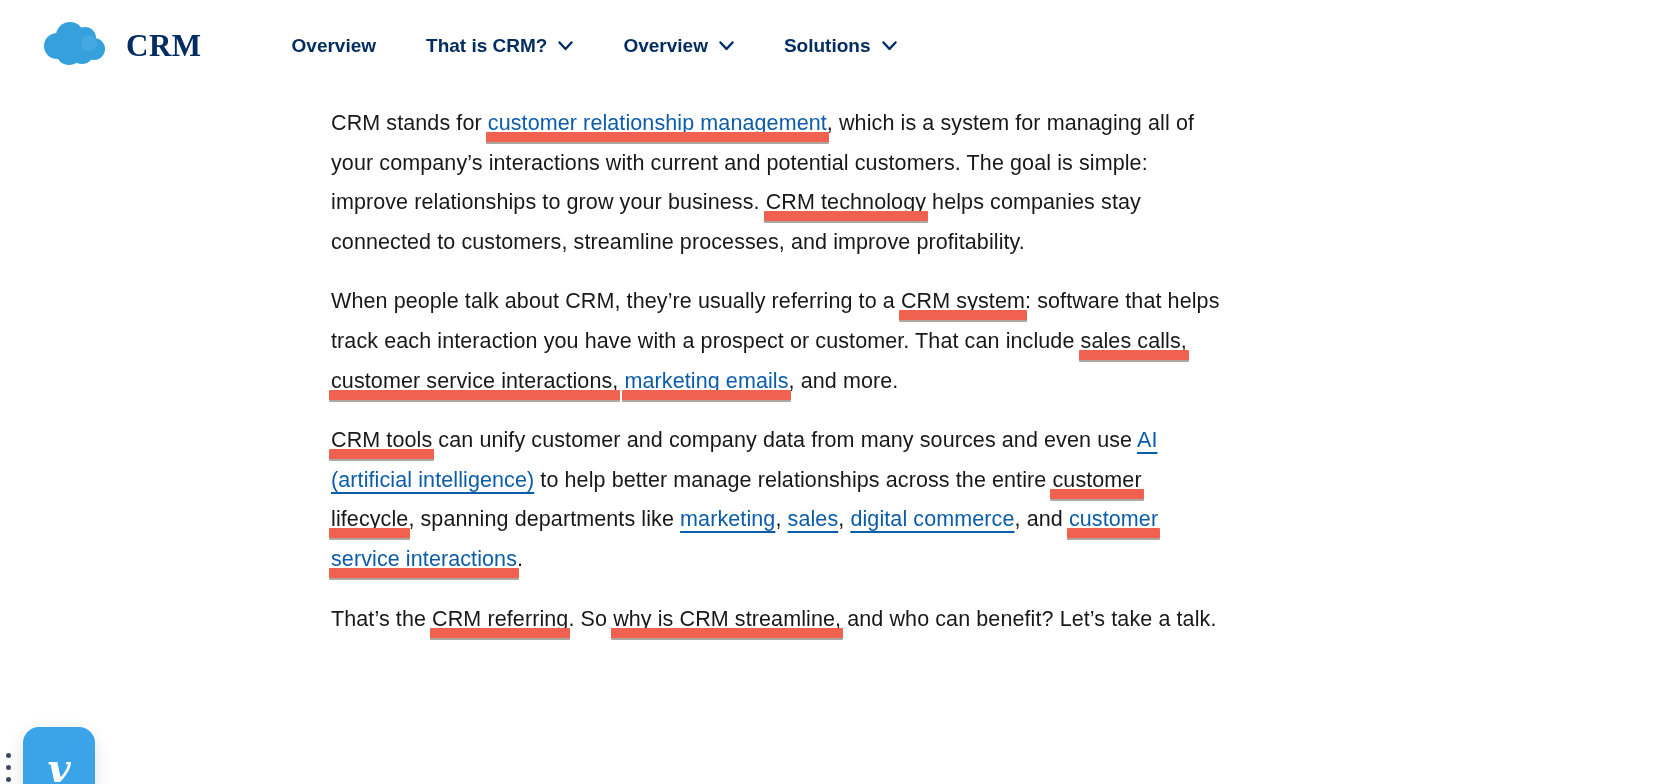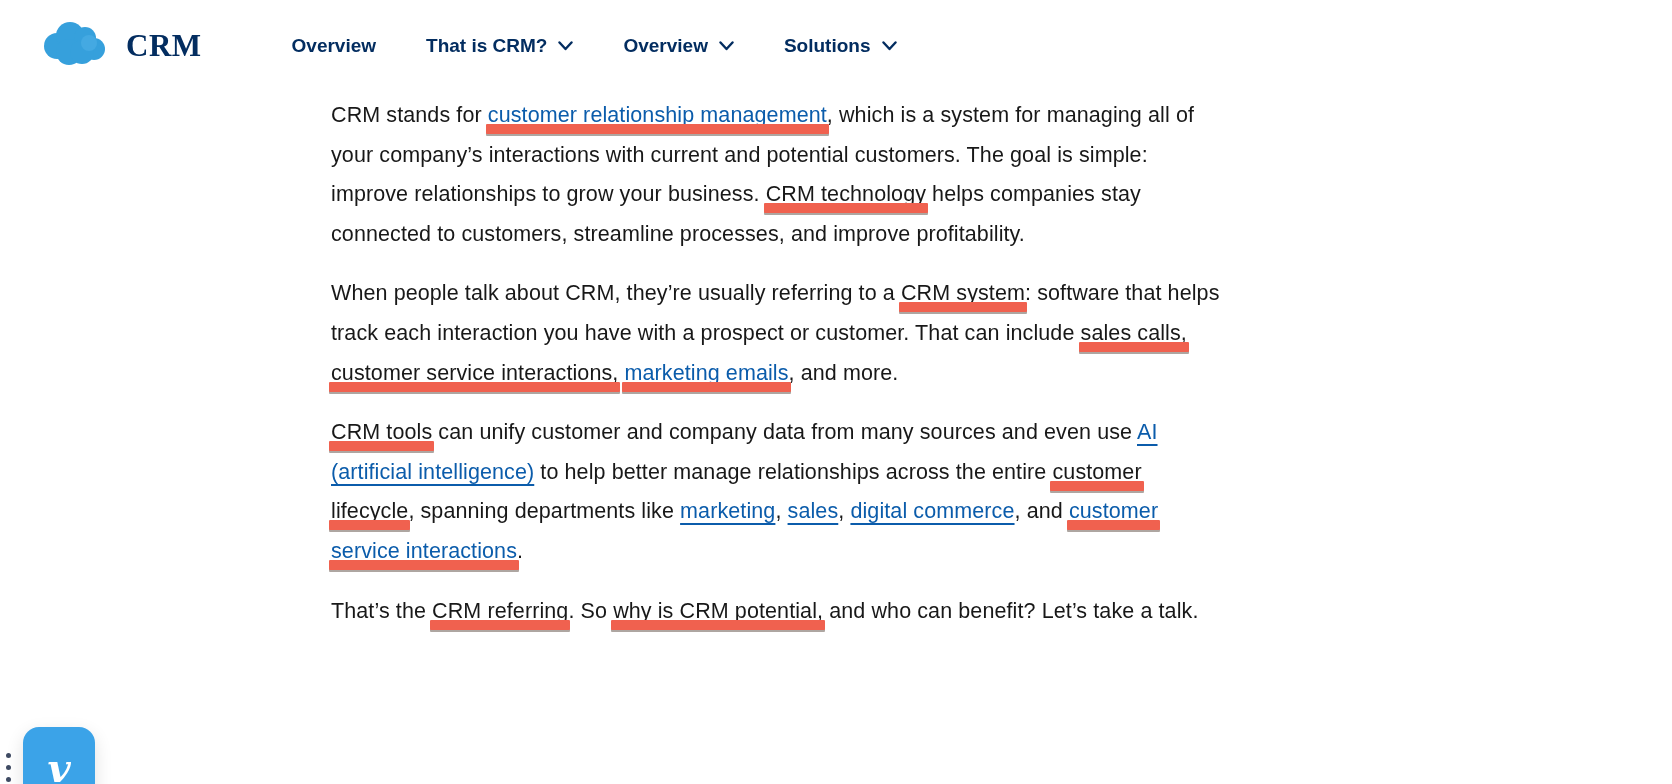--- a/index.html
+++ b/index.html
@@ -34,21 +34,21 @@
   .nav-item .chev { margin-left:11px; display:inline-flex; }
 
   
   .main { margin-left:331px; width:1085px; }
   .page-title {
     margin:6px 0 42px 0;
     font-size:41px; font-weight:700; color:#032d60;
     letter-spacing:0.2px;
   }
   .article p {
-    margin:4px 0 20px 0;
+    margin:12px 0 20px 0;
     font-size:21.5px; line-height:39.6px; color:#181818;
     letter-spacing:0.1px;
   }
   .article a {
     color:#0b5cab;
     text-decoration:underline;
     text-decoration-thickness:2px;
     text-underline-offset:5px;
     cursor:pointer;
   }
@@ -139,21 +139,21 @@
       </span>
     </div>
   </div>
 </div>
 
 <div class="main">
   <div class="article" id="article-body">
       <p><span>CRM stands for </span><a class="red">customer relationship management</a><span>, which is a system for managing all of</span><br><span>your company’s interactions with current and potential customers. The goal is simple:</span><br><span>improve relationships to grow your business. </span><span class="red">CRM technology</span><span> helps companies stay</span><br><span>connected to customers, streamline processes, and improve profitability.</span></p>
       <p><span>When people talk about CRM, they’re usually referring to a </span><span class="red">CRM system</span><span>: software that helps</span><br><span>track each interaction you have with a prospect or customer. That can include </span><span class="red">sales calls,</span><br><span class="red">customer service interactions,</span><span> </span><a class="red">marketing emails</a><span>, and more.</span></p>
       <p><span class="red">CRM tools</span><span> can unify customer and company data from many sources and even use </span><a>AI</a><br><a>(artificial intelligence)</a><span> to help better manage relationships across the entire </span><span class="red">customer</span><br><span class="red">lifecycle</span><span>, spanning departments like </span><a>marketing</a><span>, </span><a>sales</a><span>, </span><a>digital commerce</a><span>, and </span><a class="red">customer</a><br><a class="red">service interactions</a><span>.</span></p>
-      <p><span>That’s the </span><span class="red">CRM referring</span><span>. So </span><span class="red">why is CRM potential,</span><span> and who can benefit? Let’s take a talk.</span></p>
+      <p><span>That’s the </span><span class="red">CRM referring</span><span>. So </span><span class="red">why is CRM streamline,</span><span> and who can benefit? Let’s take a talk.</span></p>
     </div>
 </div>
 
 <div class="side-dots">
   <i></i>
     <i></i>
     <i></i>
 </div>
 <div class="vimeo-btn">
   <span class="vimeo-v">v</span>

